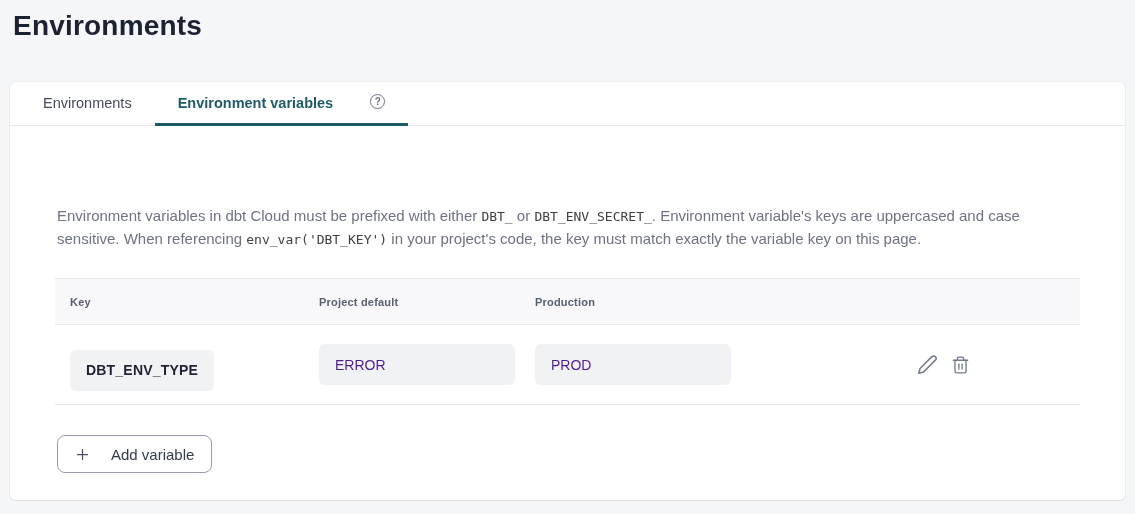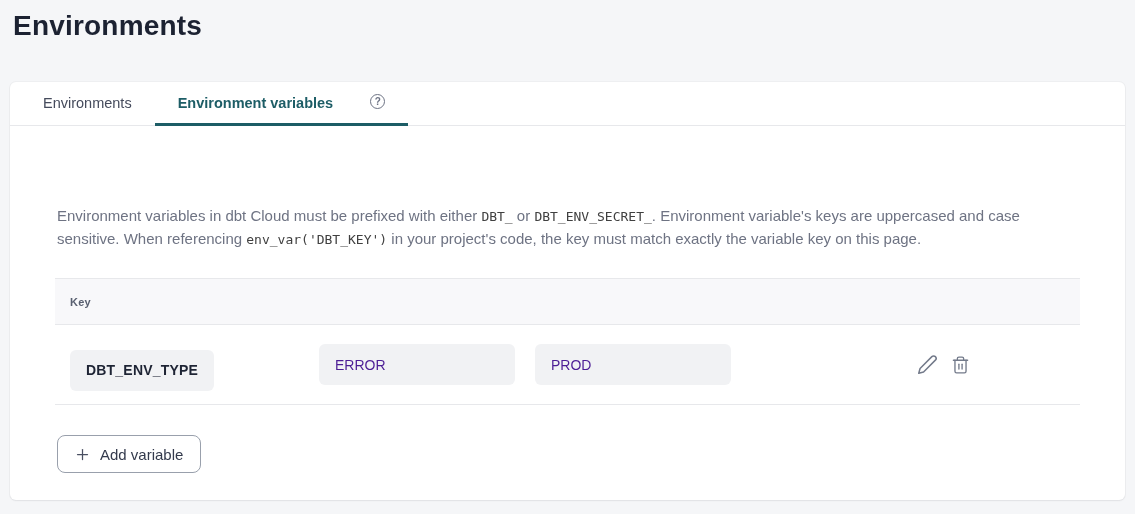--- a/index.html
+++ b/index.html
@@ -137,21 +137,21 @@
     display: inline-flex;
     color: #737a8a;
   }
   .icon-btn svg { display: block; }
   
   .add-btn {
     margin-top: 30px;
     margin-left: 2px;
     display: inline-flex;
     align-items: center;
-    gap: 10px;
+    gap: 21px;
     height: 38px;
     padding: 0 17px;
     background: #ffffff;
     border: 1px solid #99a0ac;
     border-radius: 8px;
     font-family: "Liberation Sans", sans-serif;
     font-size: 15px;
     color: #333a4c;
     cursor: pointer;
   }
@@ -173,20 +173,22 @@
         <span class="help-icon">?</span>
       </div>
     </div>
 
     <div class="content">
       <p class="desc"><span class="txt">Environment variables in dbt Cloud must be prefixed with either </span><span class="code">DBT_</span><span class="txt"> or </span><span class="code">DBT_ENV_SECRET_</span><span class="txt">. Environment variable's keys are uppercased and case sensitive. When referencing </span><span class="code">env_var('DBT_KEY')</span><span class="txt"> in your project's code, the key must match exactly the variable key on this page.</span></p>
 
       <div class="env-table">
         <div class="t-row t-head">
           <div class="th">Key</div>
+          <div class="th">Project default</div>
+          <div class="th">Production</div>
           <div class="th"></div>
         </div>
 
         <div class="t-row t-body">
           <div>
             <span class="chip key">DBT_ENV_TYPE</span>
           </div>
           <div>
             <span class="chip value">ERROR</span>
           </div>

